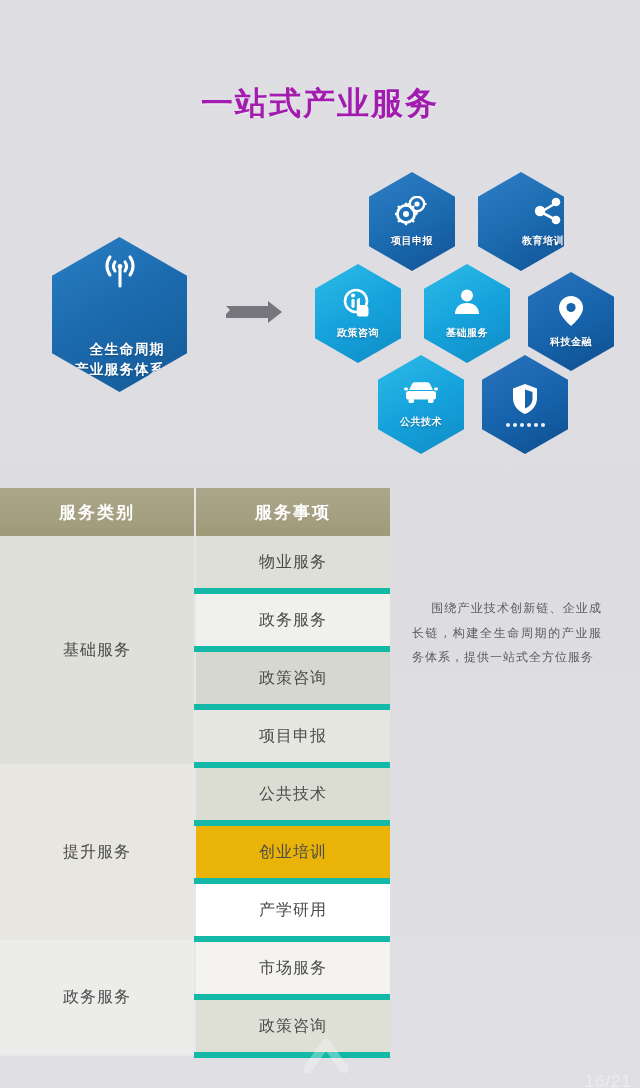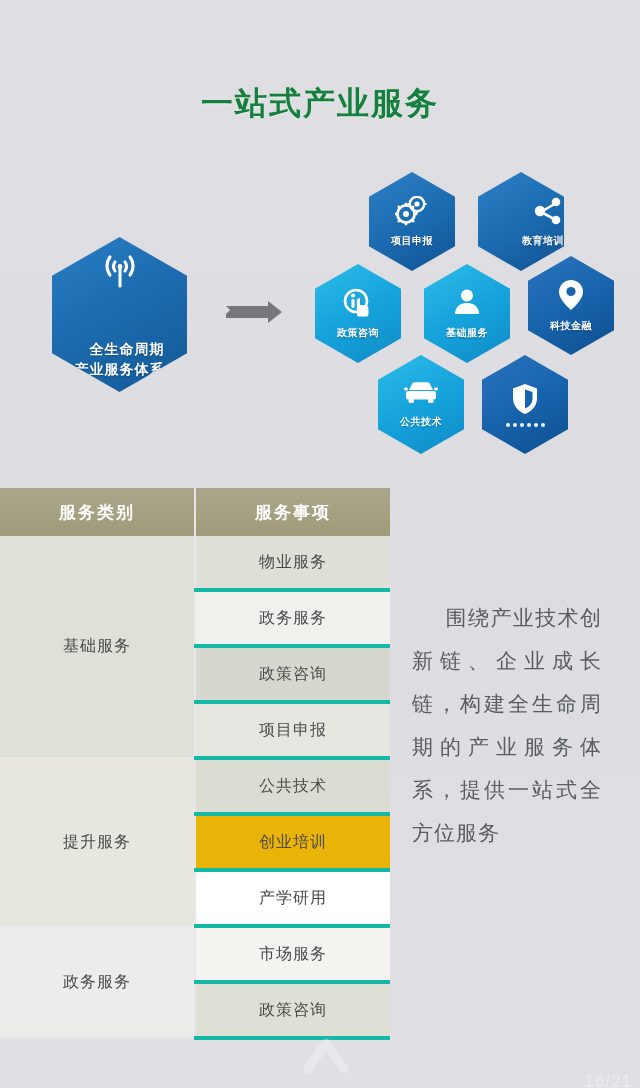--- a/index.html
+++ b/index.html
@@ -19,21 +19,21 @@
   
   .slide-title {
     position: absolute;
     top: 82px;
     left: 0;
     width: 640px;
     text-align: center;
     font-size: 32px;
     font-weight: bold;
     letter-spacing: 2px;
-    color: #15803d;
+    color: #a21caf;
     text-shadow: 0 1px 1px rgba(255,255,255,0.6);
   }
 
   
   .diagram {
     position: absolute;
     top: 160px;
     left: 0;
     width: 640px;
     height: 310px;
@@ -81,21 +81,21 @@
     white-space: nowrap;
   }
   .c-dark  { background: linear-gradient(150deg, #2f7fc6 0%, #1c6cb2 50%, #125395 100%); }
   .c-cyan  { background: linear-gradient(150deg, #2dbce8 0%, #16a3dc 50%, #0f8bc6 100%); }
   .c-navy  { background: linear-gradient(150deg, #2a73bd 0%, #1764ad 50%, #0e4e8e 100%); }
 
   .hx-1 { left: 369px; top: 12px; }   
   .hx-2 { left: 478px; top: 12px; align-items: flex-end; }   
   .hx-3 { left: 315px; top: 104px; }  
   .hx-4 { left: 424px; top: 104px; }  
-  .hx-5 { left: 528px; top: 96px; }  
+  .hx-5 { left: 528px; top: 112px; }  
   .hx-6 { left: 378px; top: 195px; }  
   .hx-7 { left: 482px; top: 195px; }  
 
   .dots {
     display: flex;
     gap: 3px;
   }
   .dots i {
     display: block;
     width: 4px; height: 4px;
@@ -144,39 +144,39 @@
     width: 158px;
     border-right: 2px solid #e7e7ea;
     border-bottom: 2px solid #e7e7ea;
     background: #dfe0d8;
   }
   .cat-cell.alt { background: #e8e7df; }
   .cat-cell.alt2 { background: #ececea; }
   .item-cell {
     width: 232px;
     height: 50px;
-    border-bottom: 4px solid #14b8a6;
+    border-bottom: 6px solid #14b8a6;
   }
   .sh-a { background: #dedfd6; }
   .sh-b { background: #f0f0ec; }
   .sh-c { background: #d6d7ce; }
   .sh-d { background: #e6e6e1; }
   .sh-e { background: #dbdcd2; }
   .sh-f { background: #eab308; }
   .sh-g { background: #ffffff; }
   .sh-h { background: #f4f3f0; }
   .sh-i { background: #dedfd5; }
 
   
   .side-copy {
     position: absolute;
     left: 412px;
     top: 596px;
     width: 190px;
-    font-size: 21px;
+    font-size: 12px;
     line-height: 2.05;
     color: #5a5c63;
     letter-spacing: 1px;
     text-indent: 1.6em;
     text-align: justify;
   }
 
   
   .watermark {
     position: absolute;

